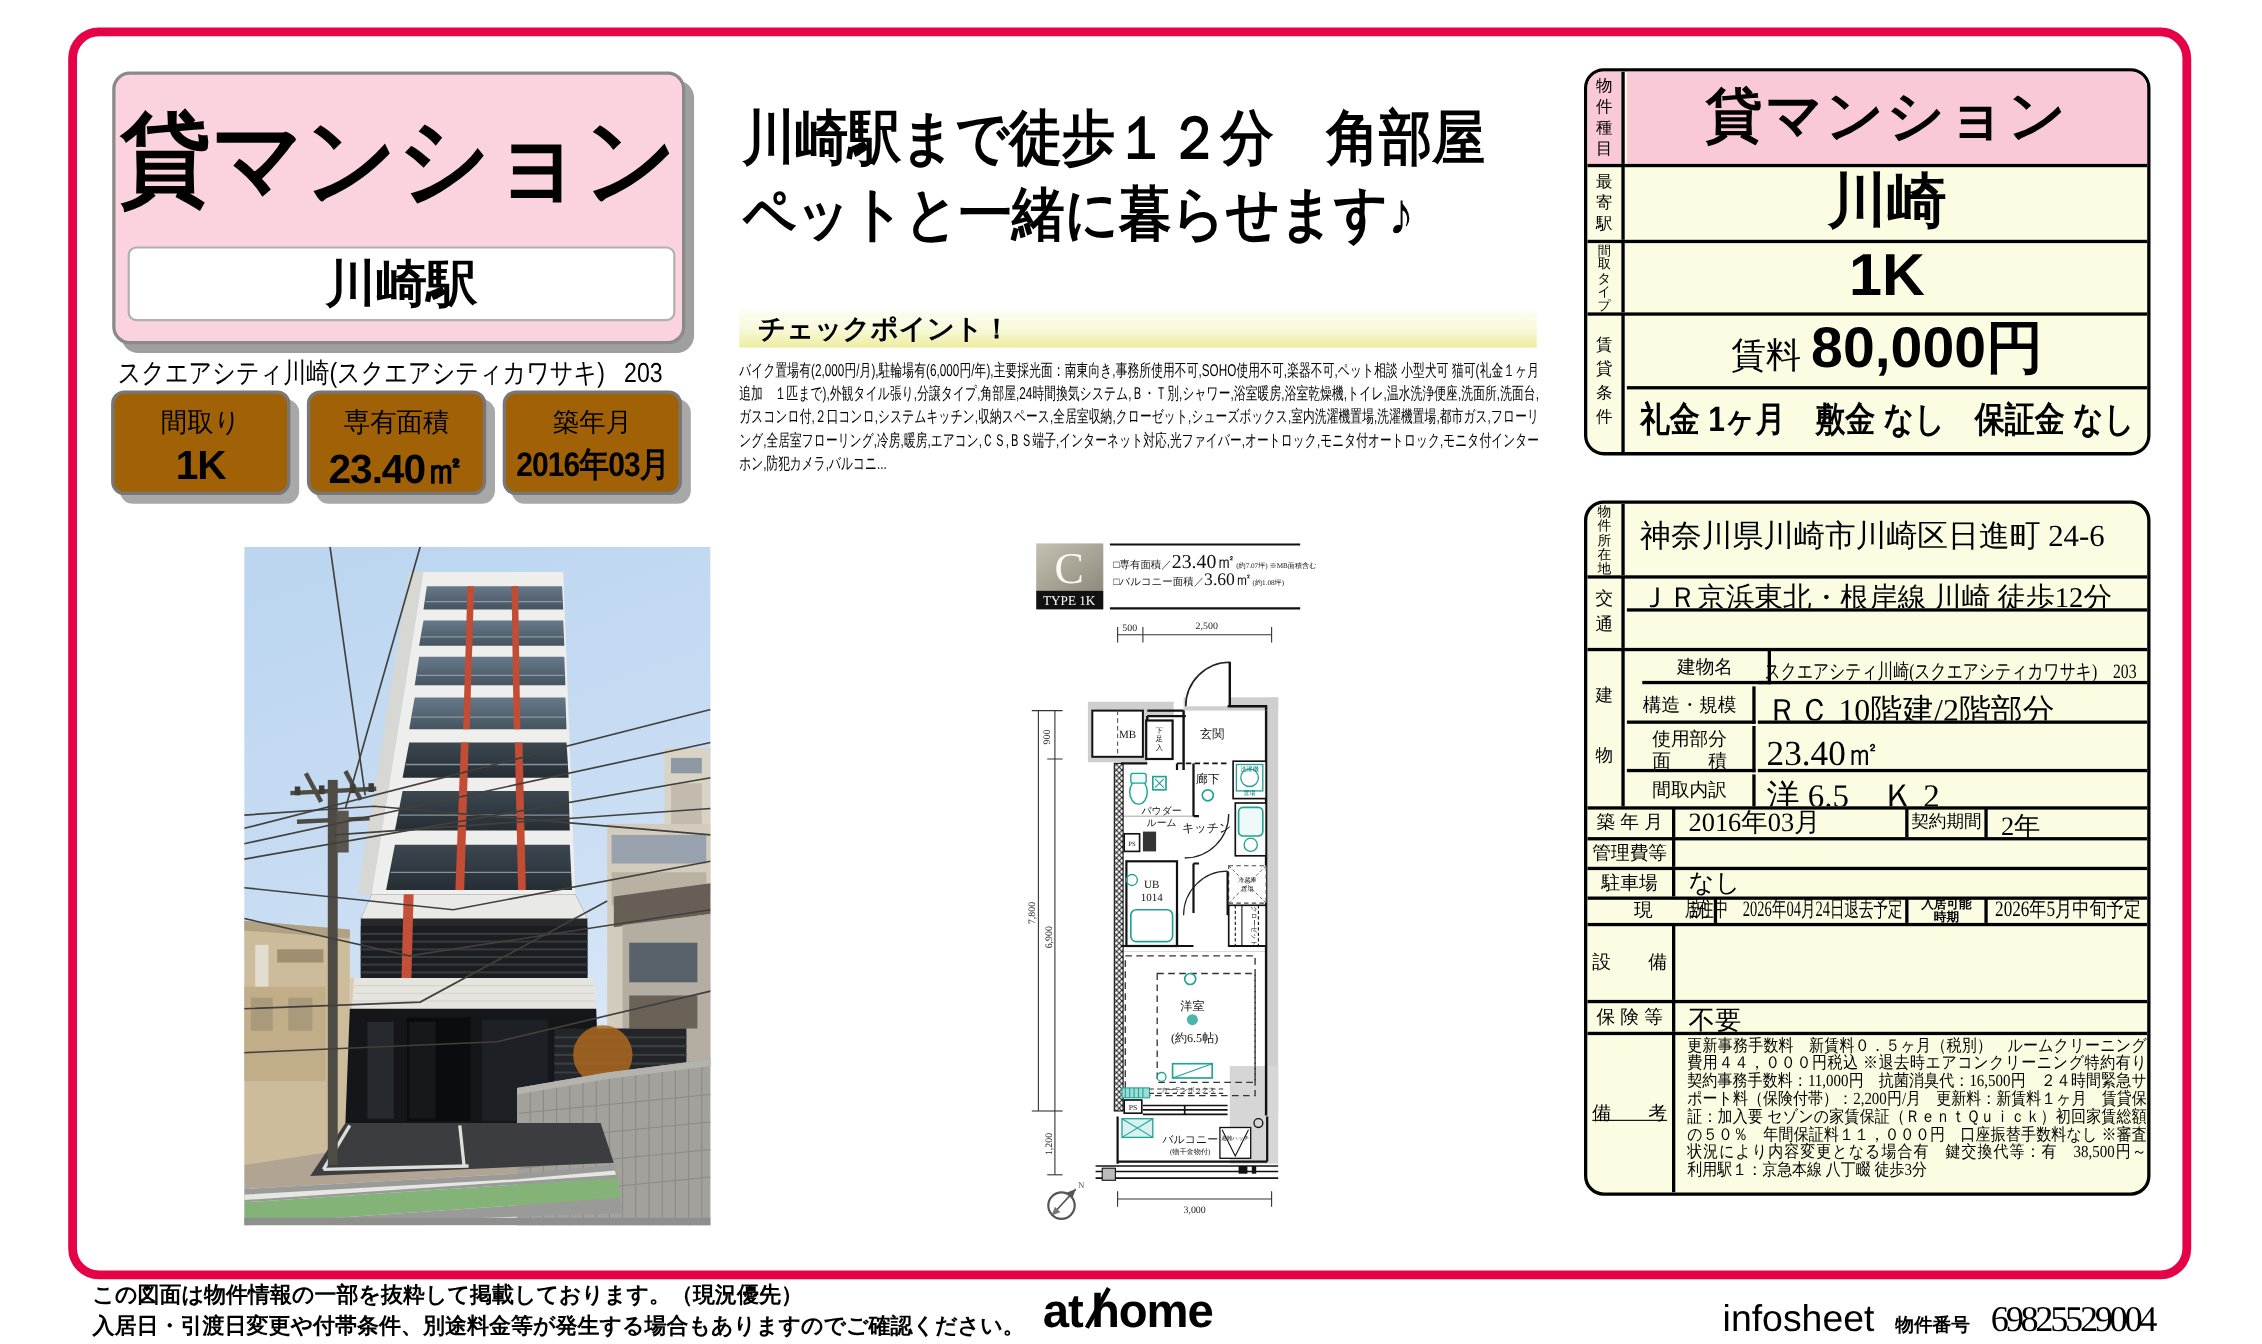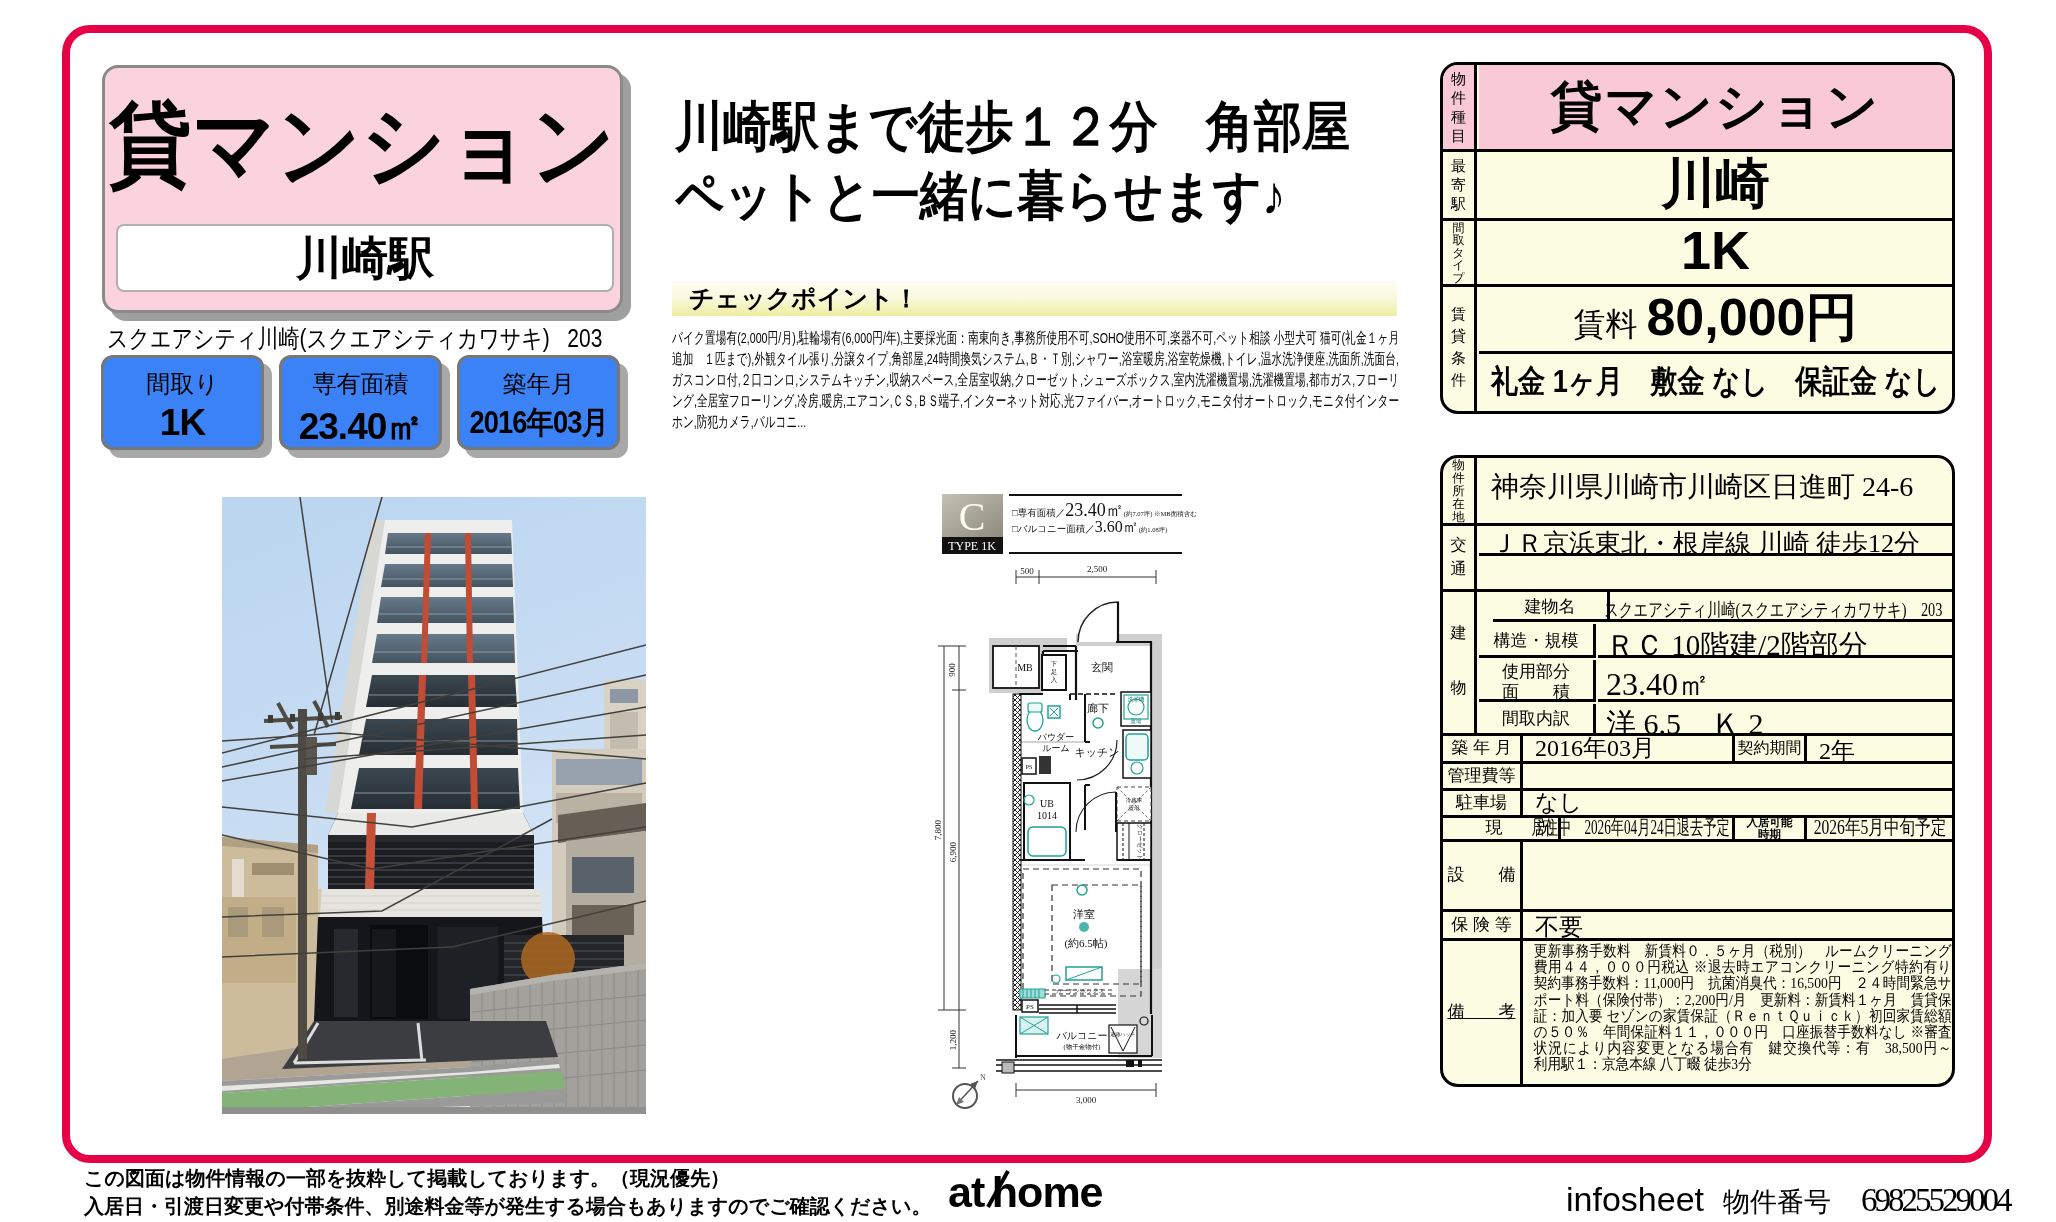--- a/index.html
+++ b/index.html
@@ -9,21 +9,21 @@
   .frame{left:62px;top:25px;width:1914px;height:1122px;border:8px solid #e50246;border-radius:28px;}
   
   .titlebox{left:102px;top:65px;width:515px;height:242px;background:#fbd3de;
     border:3px solid #8a8a8a;border-radius:16px;box-shadow:8px 8px 0 #9f9f9f;}
   .titlemain{left:-45px;top:17px;width:605px;height:120px;font-size:89px;font-weight:bold;
     text-align:center;white-space:nowrap;color:#000;transform:scaleX(0.93);transform-origin:50% 0;}
   .stationbox{left:11px;top:156px;width:494px;height:64px;background:#ffffff;
     border:2px solid #b0b0b0;border-radius:8px;text-align:center;}
   .stationbox div{font-size:46px;font-weight:bold;line-height:64px;letter-spacing:0px;}
   .subtitle{left:107px;top:322px;font-size:25px;color:#000;white-space:nowrap;transform:scaleX(0.84);transform-origin:0 0;}
-  .chip{top:355px;width:157px;height:89px;background:#3b82f6;border:3px solid #777;
+  .chip{top:355px;width:157px;height:89px;background:#a16207;border:3px solid #777;
     border-radius:12px;box-shadow:8px 8px 0 #a8a8a8;text-align:center;}
   .chip .l{font-size:24px;margin-top:10px;}
   .chip .v{font-size:37px;font-weight:bold;margin-top:2px;letter-spacing:-1px;}
   
   .headline{left:675px;top:92px;font-size:54px;font-weight:bold;
     line-height:69px;white-space:nowrap;transform:scaleX(0.89);transform-origin:0 0;}
   .checkband{left:672px;top:281px;width:725px;height:35px;
     background:linear-gradient(180deg,#fdfdf4 0%,#f9f9dc 50%,#ededa0 100%);}
   .checkband div{font-size:25px;font-weight:bold;padding:1px 0 0 17px;letter-spacing:0px;}
   .para{left:672px;top:327px;width:1058px;font-size:15.5px;line-height:21px;
@@ -511,13 +511,13 @@
       <div style="width:472px;transform:scaleX(0.885);transform-origin:0 0;font-size:15.4px;line-height:16.2px;padding:3px 4px 0 10px;text-align:justify;">更新事務手数料　新賃料０．５ヶ月（税別）　ルームクリーニング費用４４，０００円税込 ※退去時エアコンクリーニング特約有り　契約事務手数料：11,000円　抗菌消臭代：16,500円　２４時間緊急サポート料（保険付帯）：2,200円/月　更新料：新賃料１ヶ月　賃貸保証：加入要 セゾンの家賃保証（ＲｅｎｔＱｕｉｃｋ）初回家賃総額の５０％　年間保証料１１，０００円　口座振替手数料なし ※審査状況により内容変更となる場合有　鍵交換代等：有　38,500円～　利用駅１：京急本線 八丁畷 徒歩3分</div>
     </div>
 </div>
 
 <div class="abs footnote">この図面は物件情報の一部を抜粋して掲載しております。（現況優先）<br>入居日・引渡日変更や付帯条件、別途料金等が発生する場合もありますのでご確認ください。</div>
 <div id="athome" class="abs" style="left:948px;top:1168px;width:175px;height:46px;font-size:43px;font-weight:bold;letter-spacing:-1px;">at<span> </span>home
   <svg class="abs" style="left:36px;top:1px;" width="28" height="41" viewBox="0 0 28 41">
     <line x1="4" y1="38" x2="24" y2="2" stroke="#000" stroke-width="4"></line>
   </svg>
 </div>
-<div class="abs infosheet">infosheet&nbsp;&nbsp;<span style="display:inline-block;border-bottom:3px solid #000;padding-bottom:3px;"><span style="font-size:27px;font-weight:normal;text-align:right;">物件番号&nbsp;&nbsp;&nbsp;&nbsp;</span><span class="serif" style="font-size:33px;letter-spacing:-3px;">69825529004</span></span></div>
+<div class="abs infosheet">infosheet&nbsp;&nbsp;<span style="display:inline-block;border-bottom:3px solid #000;padding-bottom:3px;"><span style="font-size:17px;font-weight:bold;text-align:right;">物件番号&nbsp;&nbsp;&nbsp;&nbsp;</span><span class="serif" style="font-size:33px;letter-spacing:-3px;">69825529004</span></span></div>
 
 </body></html>

